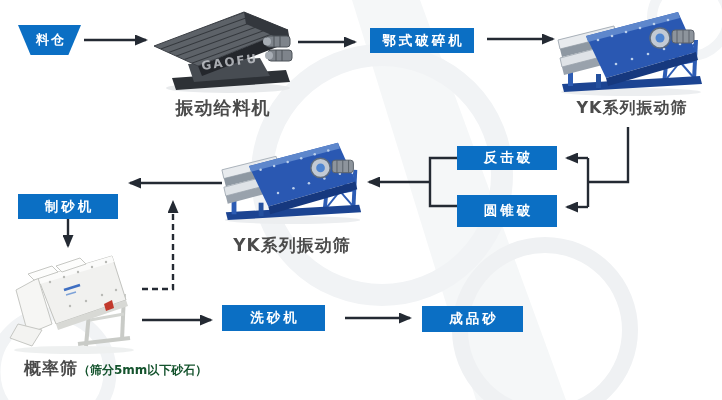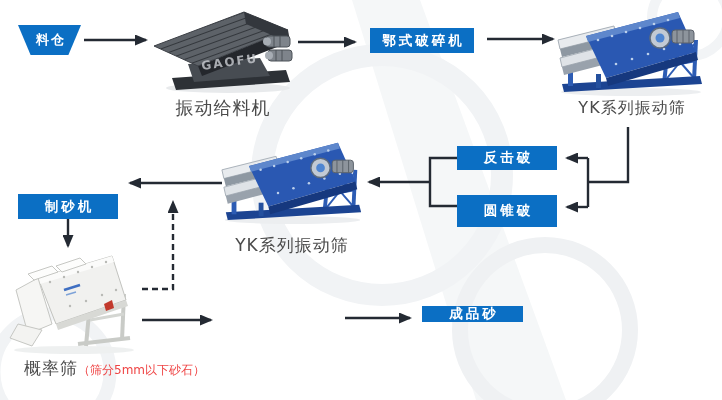--- a/index.html
+++ b/index.html
@@ -19,31 +19,31 @@
   .node.silo{
     left:18px;top:25px;width:63px;height:30px;
     clip-path:polygon(0 0,100% 0,80% 100%,20% 100%);
     font-size:13px;letter-spacing:2px;text-align:right;
   }
   .node.jaw{left:370px;top:28px;width:104px;height:25px;}
   .node.impact{left:457px;top:146px;width:100px;height:24px;}
   .node.cone{left:457px;top:195px;width:100px;height:32px;}
   .node.maker{left:18px;top:178px;width:100px;height:25px;margin-top:16px;}
   .node.washer{left:222px;top:305px;width:103px;height:26px;}
-  .node.finished{left:422px;top:306px;width:101px;height:16px;}
+  .node.finished{left:422px;top:306px;width:101px;height:26px;}
   
   .caption{
     position:absolute;color:#4b4b4b;text-align:center;z-index:5;
-    letter-spacing:1px;white-space:nowrap;
+    letter-spacing:1px;white-space:nowrap;font-weight:bold;
   }
   .caption.feeder{left:150px;top:96px;width:146px;font-size:18px;}
   .caption.yk1{left:556px;top:98px;width:152px;font-size:16px;}
   .caption.yk2{left:218px;top:234px;width:148px;font-size:17px;}
   .caption.prob{left:24px;top:357px;font-size:17px;text-align:left;}
-  .caption.prob .note{font-size:12px;letter-spacing:0;color:#ef4444;}
+  .caption.prob .note{font-size:12px;letter-spacing:0;color:#14532d;}
   
   .machine{position:absolute;z-index:3;}
   .m-feeder{left:148px;top:2px;width:148px;height:92px;}
   .m-yk1{left:556px;top:2px;width:150px;height:96px;}
   .m-yk2{left:220px;top:128px;width:145px;height:103px;}
   .m-prob{left:8px;top:244px;width:132px;height:112px;}
   #bgwm{z-index:1;}
   #arrows{z-index:4;}
 </style>
 </head>
@@ -203,20 +203,23 @@
   </div>
   <div class="node impact">
     <span>反击破</span>
   </div>
   <div class="node cone">
     <span>圆锥破</span>
   </div>
   <div class="node maker">
     <span>制砂机</span>
   </div>
+  <div class="node washer">
+    <span>洗砂机</span>
+  </div>
   <div class="node finished">
     <span>成品砂</span>
   </div>
 
   <div class="caption feeder">振动给料机</div>
   <div class="caption yk1">YK系列振动筛</div>
   <div class="caption yk2">YK系列振动筛</div>
   <div class="caption prob">
     <span>概率筛</span><span class="note">（筛分5mm以下砂石）</span>
   </div>

